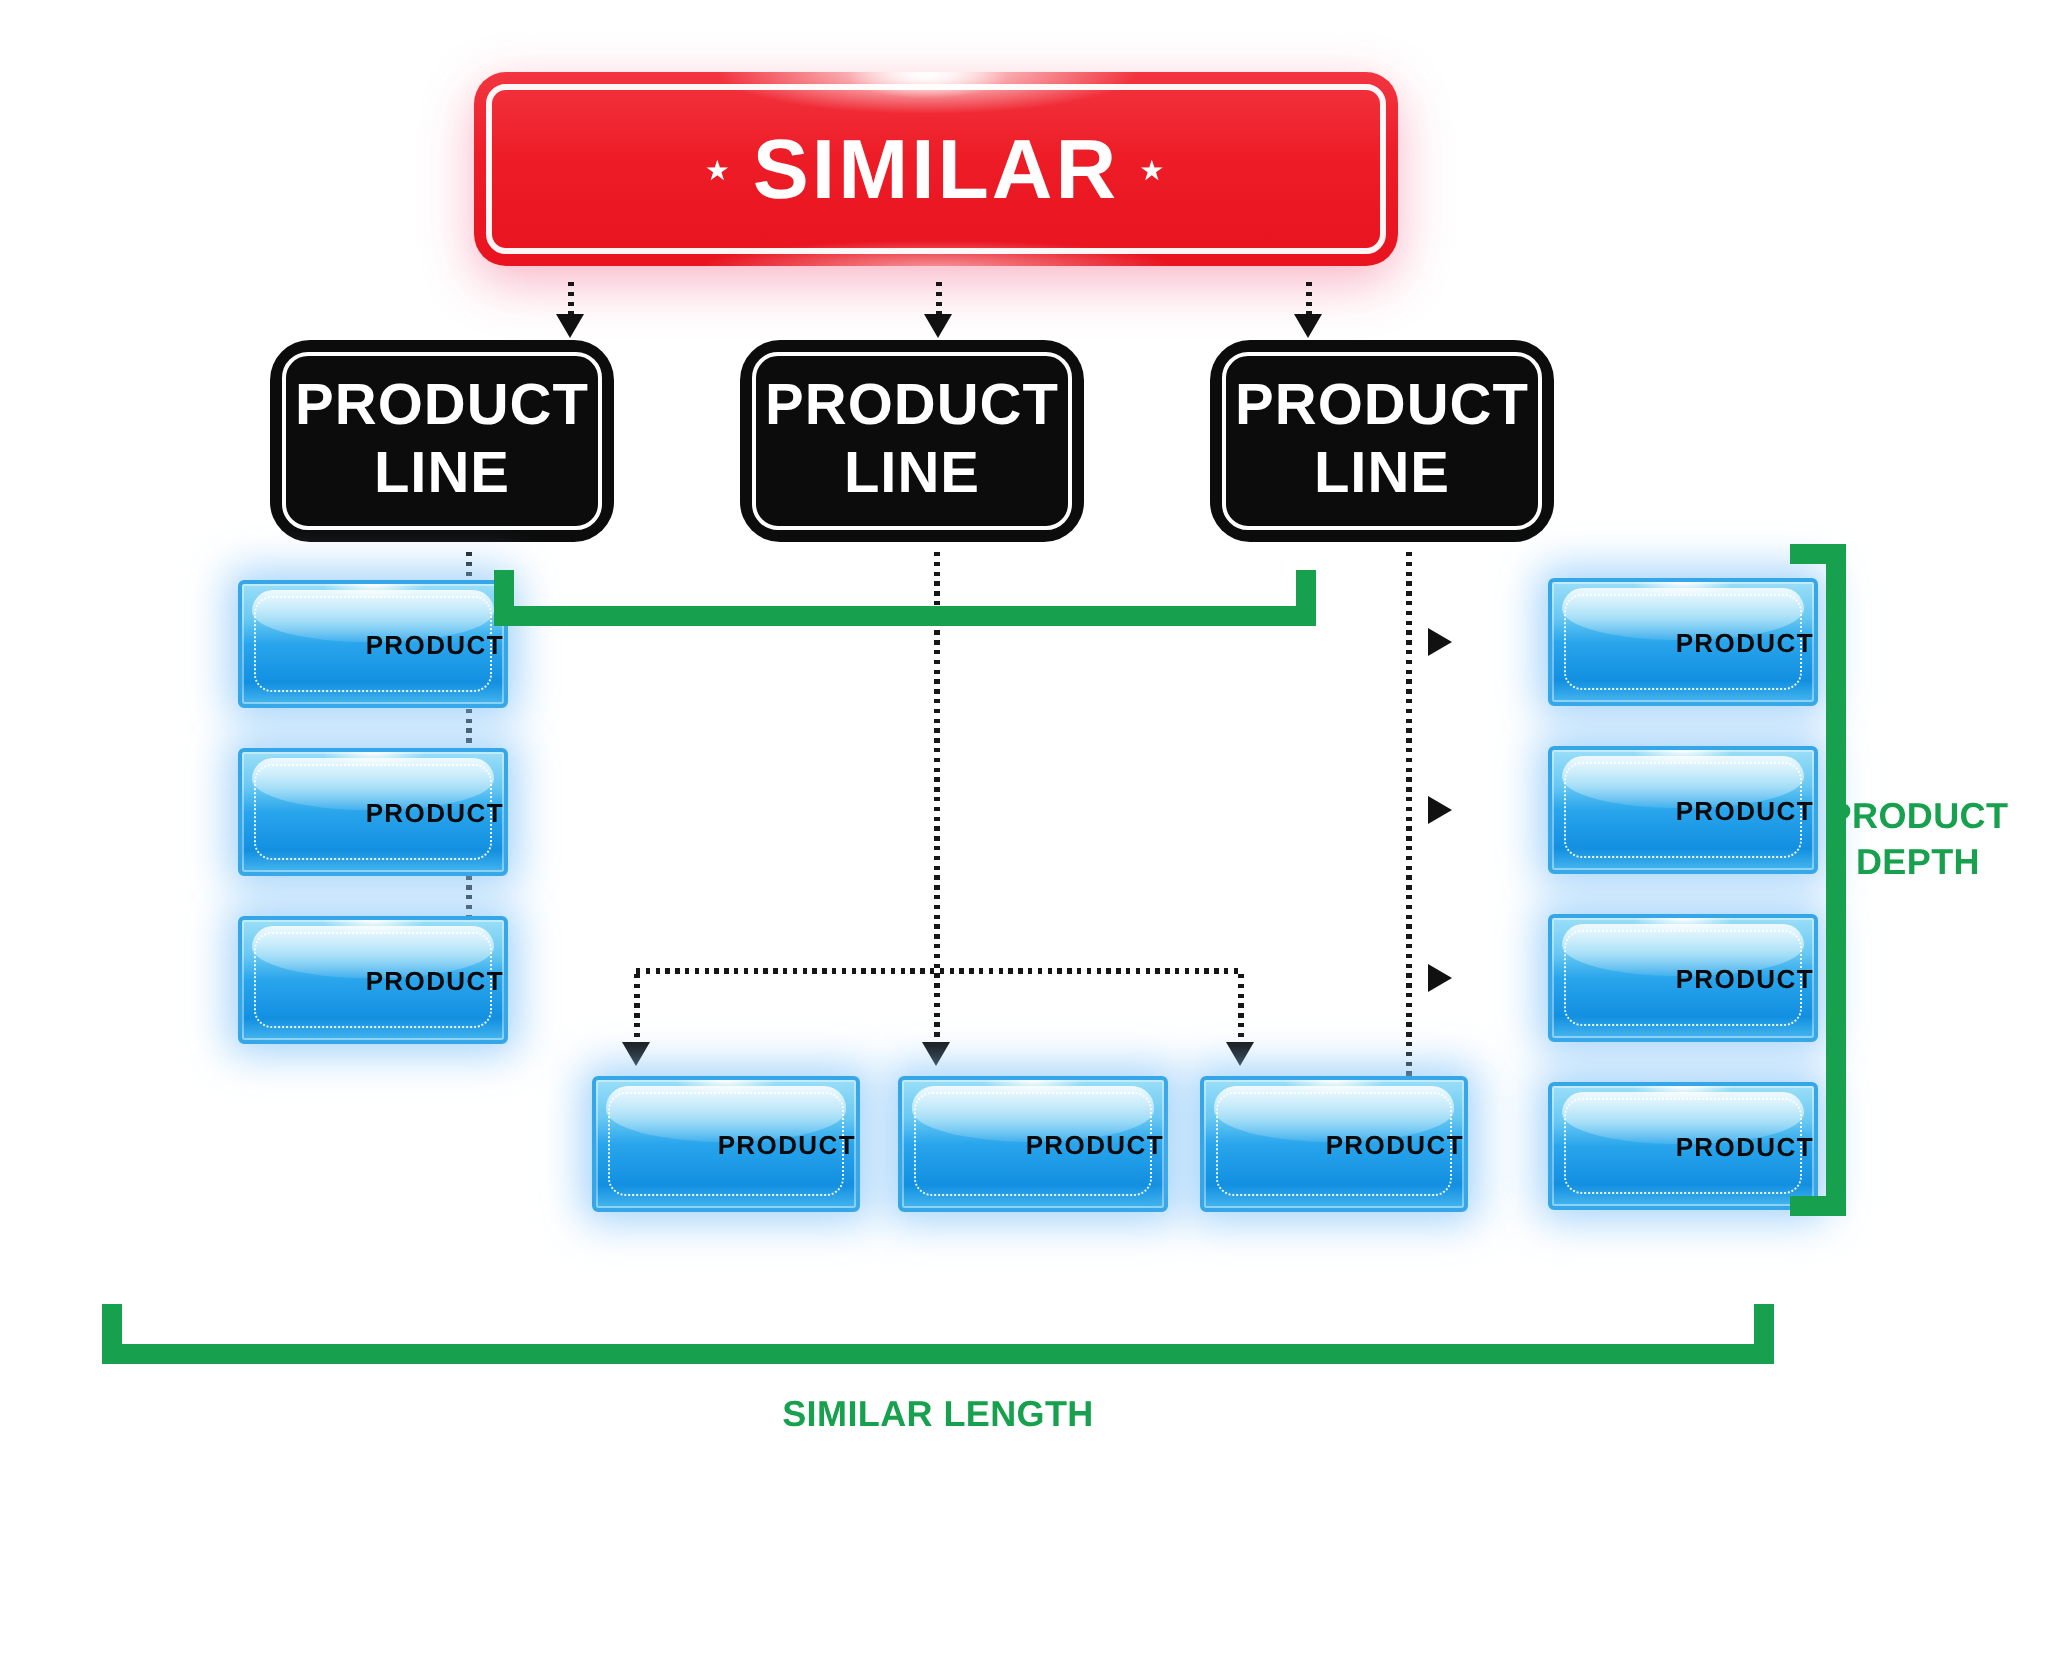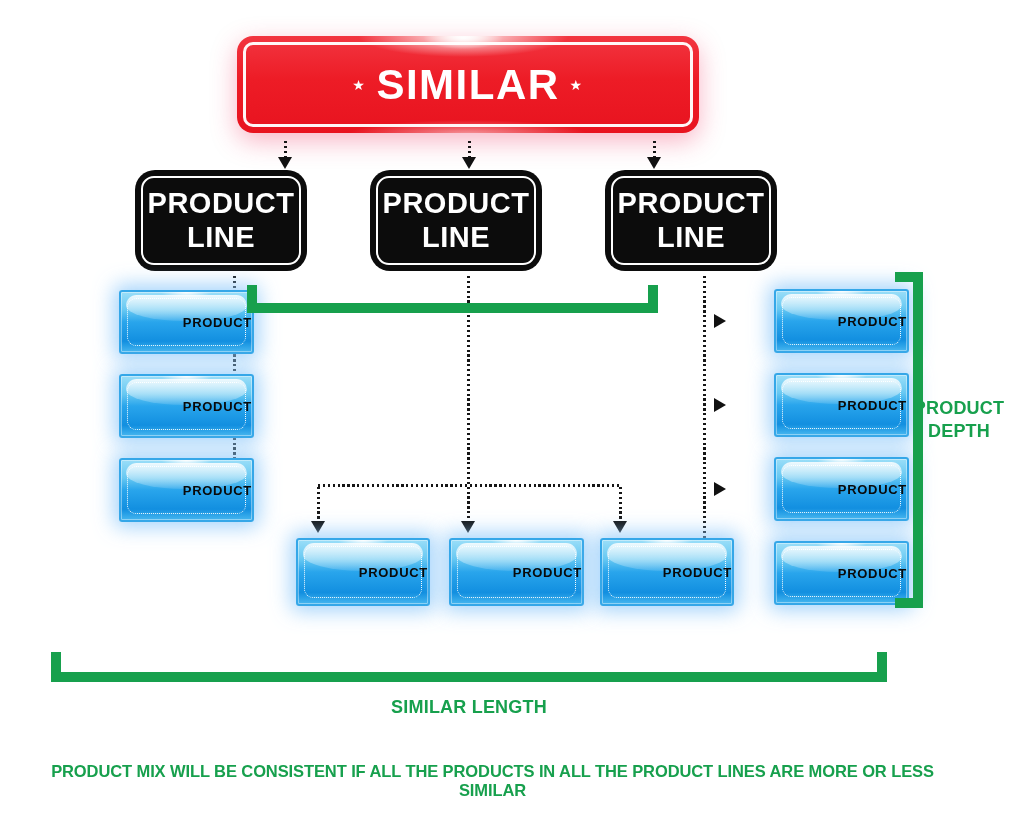--- a/index.html
+++ b/index.html
@@ -158,15 +158,14 @@
     </div>
 
   <div class="bracket-u" style="left:247px;top:285px;width:411px;height:28px"></div>
 
   <div class="bracket-r" style="left:895px;top:272px;width:28px;height:336px"></div>
   <div class="glabel" style="left:913px;top:397px;width:92px;line-height:1.25">PRODUCT DEPTH</div>
 
   <div class="bracket-u" style="left:51px;top:652px;width:836px;height:30px"></div>
   <div class="glabel" style="left:319px;top:697px;width:300px">SIMILAR LENGTH</div>
 
-  <div class="footnote">PRODUCT MIX WILL BE CONSISTENT IF ALL THE PRODUCTS IN ALL THE PRODUCT LINES ARE MORE OR LESS SIMILAR</div>
 
 </div>
 
 </body></html>

